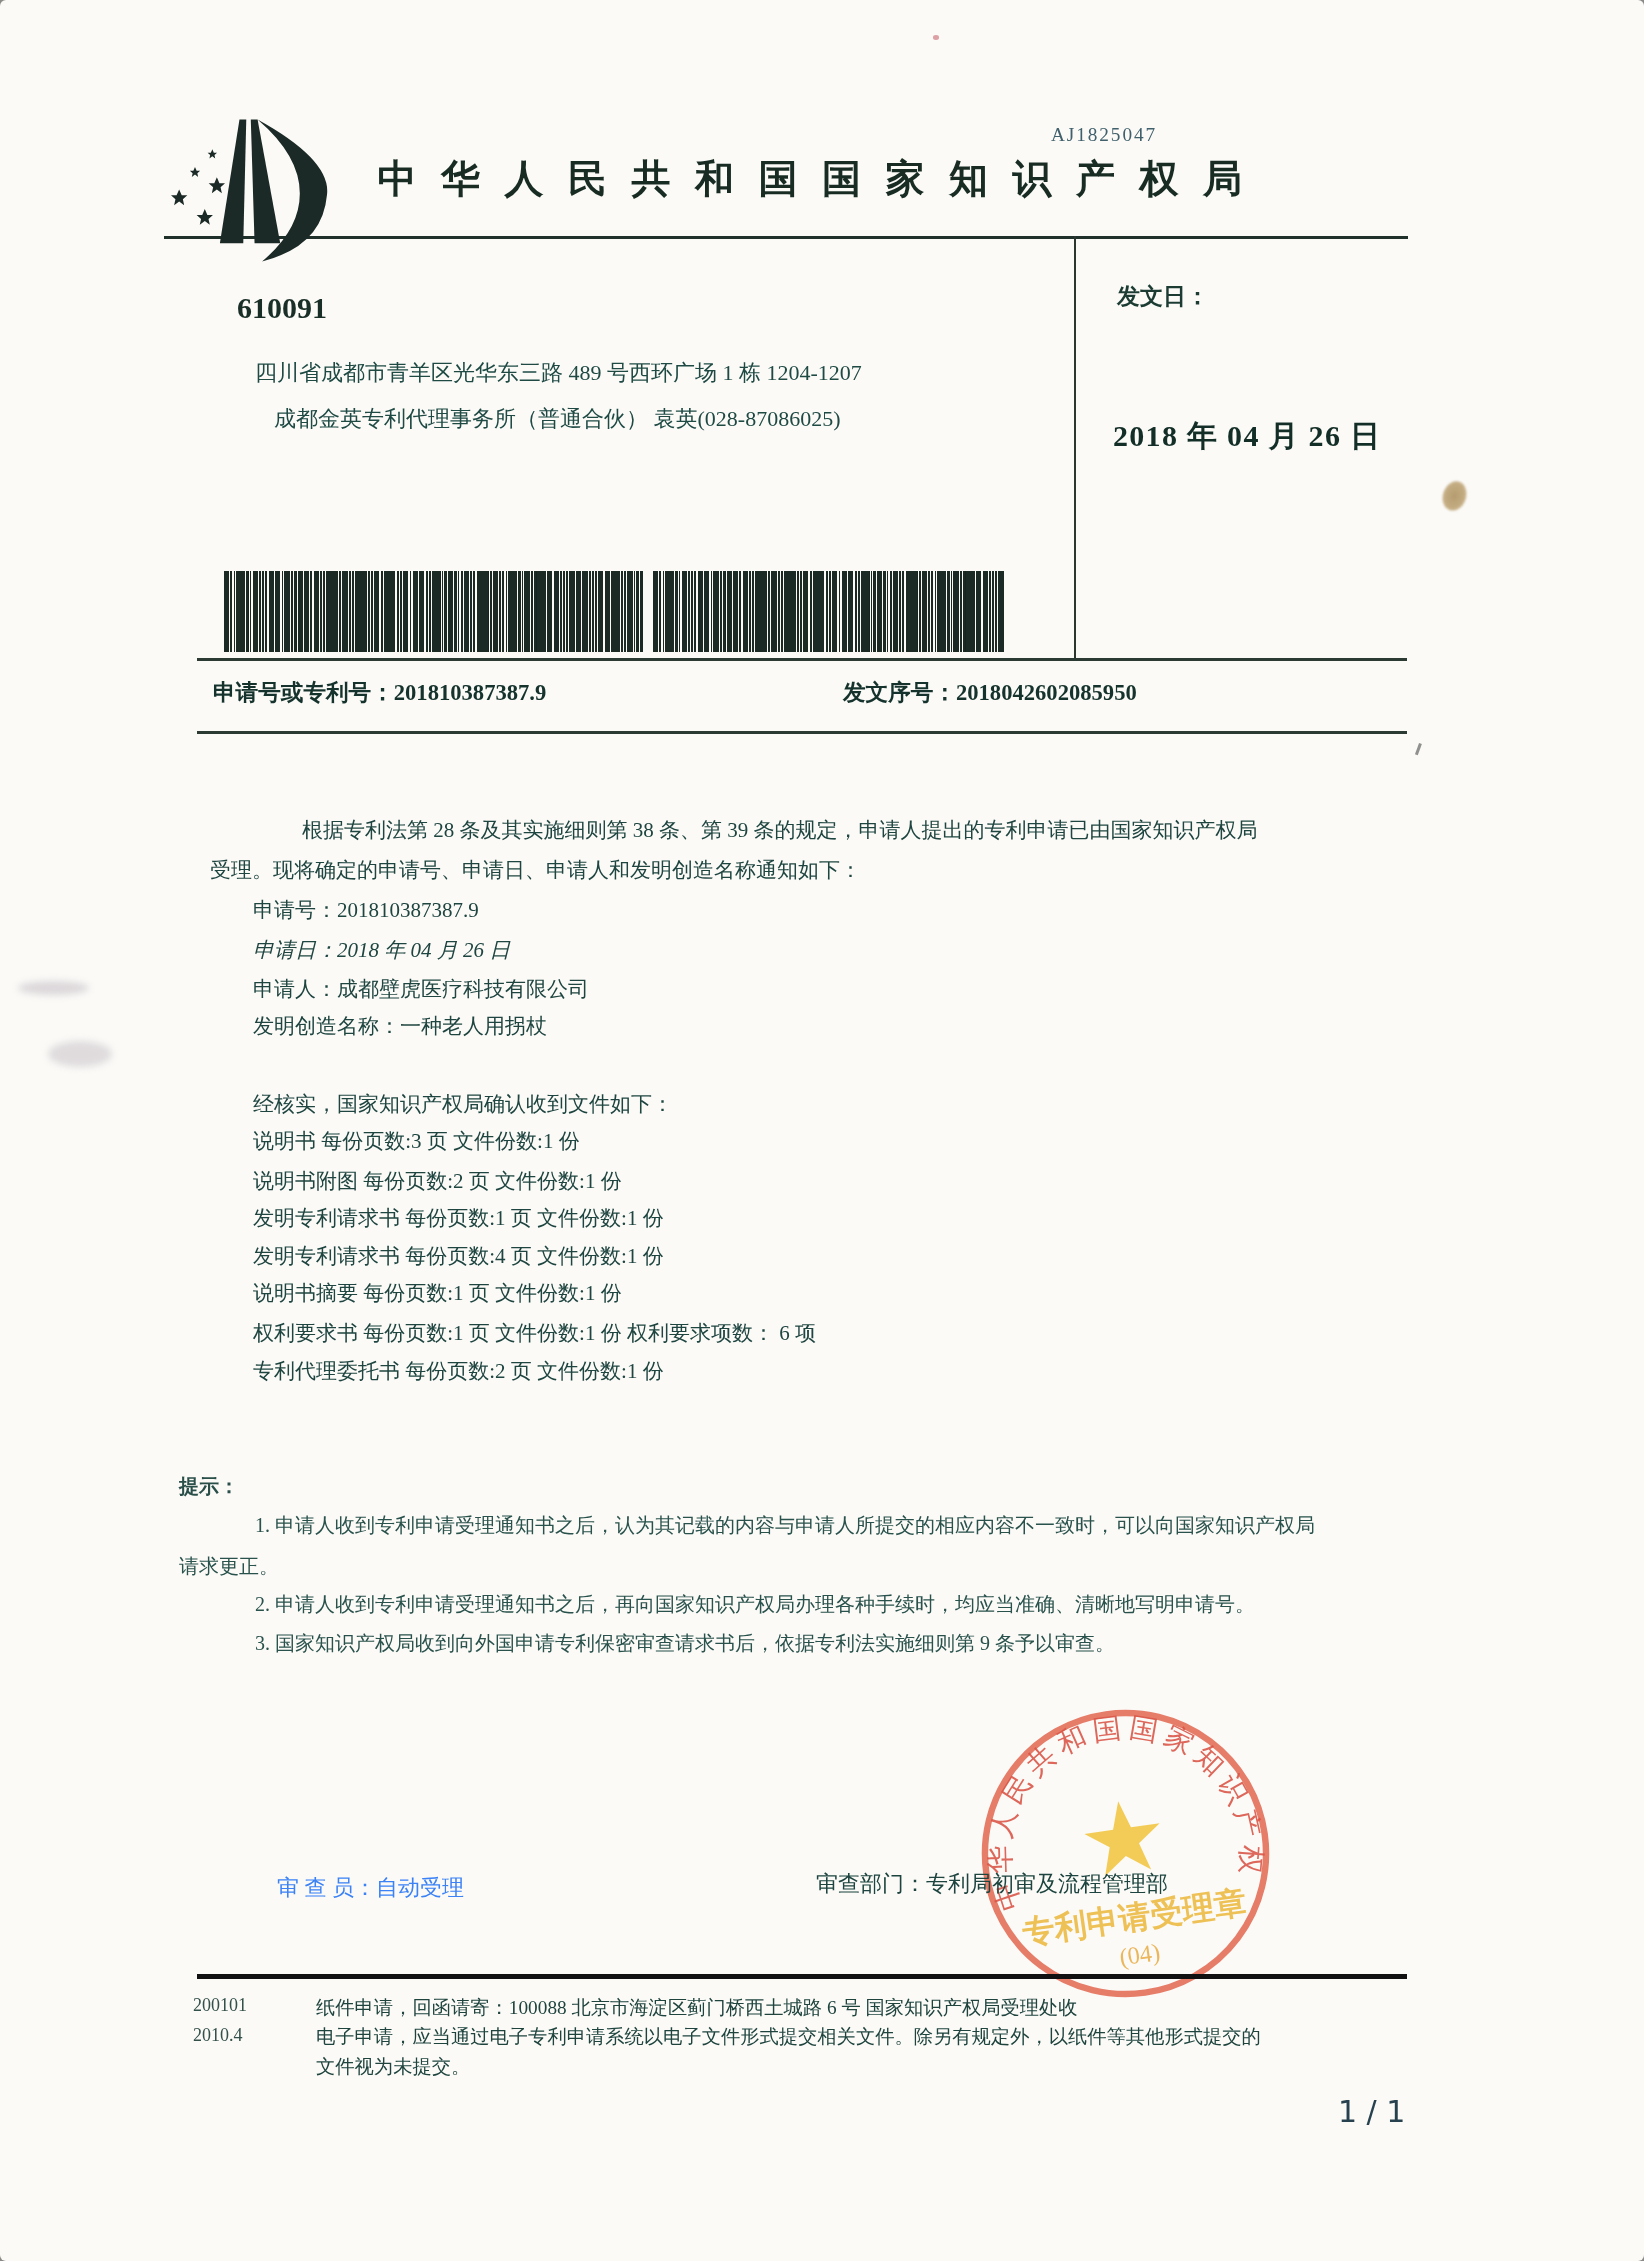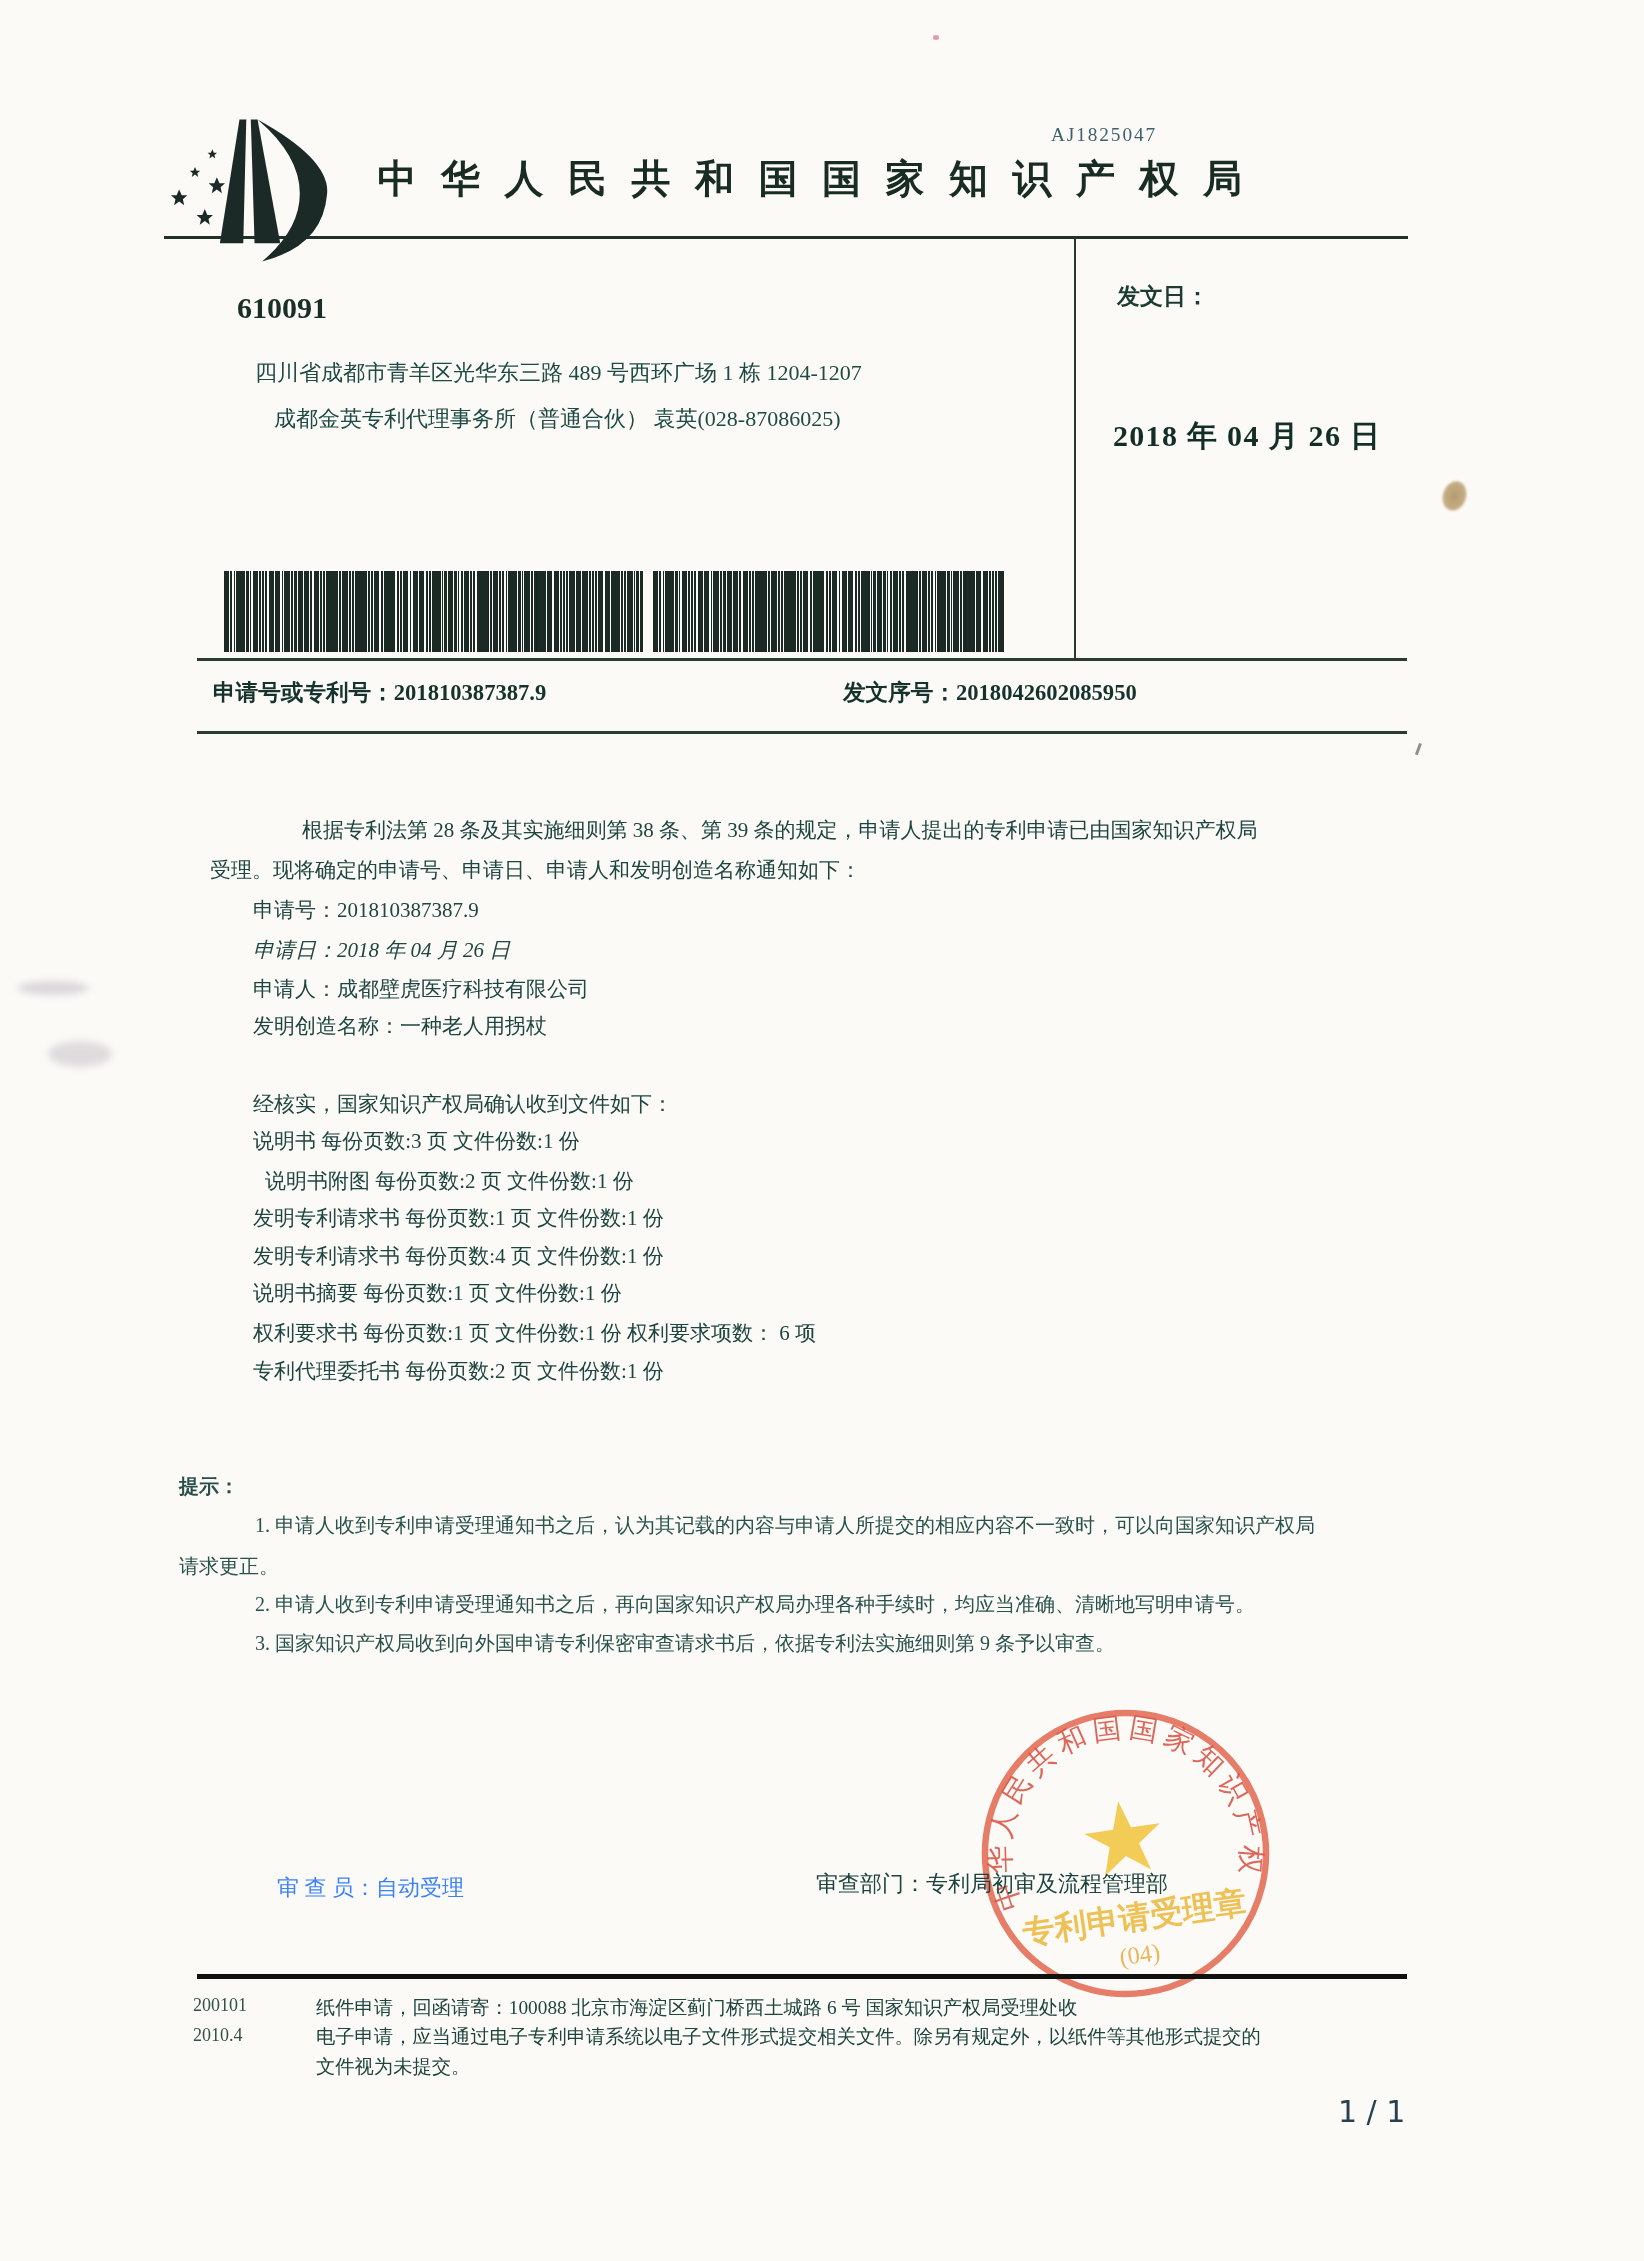--- a/index.html
+++ b/index.html
@@ -1,20 +1,21 @@
 <!DOCTYPE html>
 <html style="font-size:10.3px"><head>
 <meta charset="utf-8">
 <style>
   html,body{margin:0;padding:0;background:#8a8a88;}
   .page{
     position:relative;width:1644px;height:2261px;margin:0 auto;
     background:#fbfaf7;overflow:hidden;
     font-family:"Liberation Serif","DejaVu Serif",serif;
     color:#1f4540;
+    border-radius:6px;
   }
   .abs{position:absolute;white-space:nowrap;}
   
   .doc-code{left:1051px;top:124px;font-size:19.3px;letter-spacing:1.9px;color:#40606c;}
   .header-title{left:29px;top:152px;width:1586px;text-align:center;
     font-size:39px;font-weight:bold;letter-spacing:24.5px;color:#182c24;}
   .header-rule{left:164px;top:236px;width:1244px;height:3.2px;background:#20302a;}
   .v-divider{left:1074px;top:236px;width:1.9px;height:424px;background:#2a362f;}
   .postcode{left:237px;top:291px;font-size:30px;font-weight:bold;color:#1a2e28;}
   .addr1{left:255px;top:358px;font-size:22px;color:#1f4a44;}
@@ -36,21 +37,21 @@
   .serial-row{left:843px;top:677px;font-size:22.6px;font-weight:bold;color:#15332c;}
   
   .notice-title{left:29px;top:756px;width:1586px;text-align:center;
     font-size:30px;font-weight:bold;letter-spacing:15.5px;color:#16332c;}
   .para1{left:254px;top:816px;font-size:21px;margin-left:48px;}
   .para2{left:210px;top:856px;font-size:21px;}
   .field{left:253px;font-size:21px;}
   .f0{top:896px;} .f1{top:936px;font-style:italic;} .f2{top:975px;} .f3{top:1012px;}
   .recv-intro{left:253px;top:1090px;font-size:21px;}
   .recv{left:253px;font-size:21px;}
-  .r0{top:1127px;} .r1{top:1167px;margin-left:12px;} .r2{top:1204px;} .r3{top:1242px;}
+  .r0{top:1127px;} .r1{top:1167px;} .r2{top:1204px;} .r3{top:1242px;}
   .r4{top:1279px;} .r5{top:1319px;} .r6{top:1357px;}
   
   .tips-label{left:179px;top:1473px;font-size:20px;font-weight:bold;color:#2a4f49;}
   .tip{font-size:20px;color:#2a524c;}
   .t0{left:255px;top:1512px;} .t1{left:179px;top:1553px;}
   .t2{left:255px;top:1591px;} .t3{left:255px;top:1630px;}
   
   .examiner{left:277px;top:1873px;font-size:22px;color:#3b82f6;z-index:3;}
   .dept{left:816px;top:1869px;font-size:22px;color:#1d443e;z-index:3;}
   .stamp{left:974px;top:1702px;width:303px;height:303px;z-index:2;opacity:.92;

